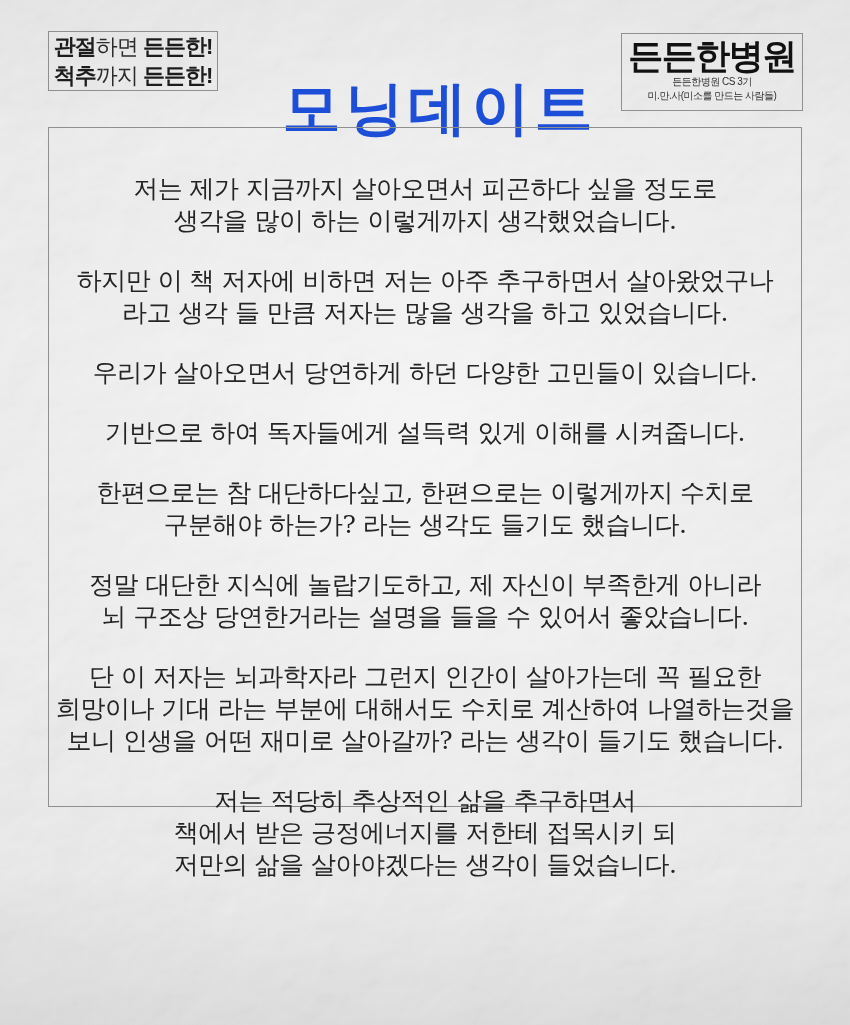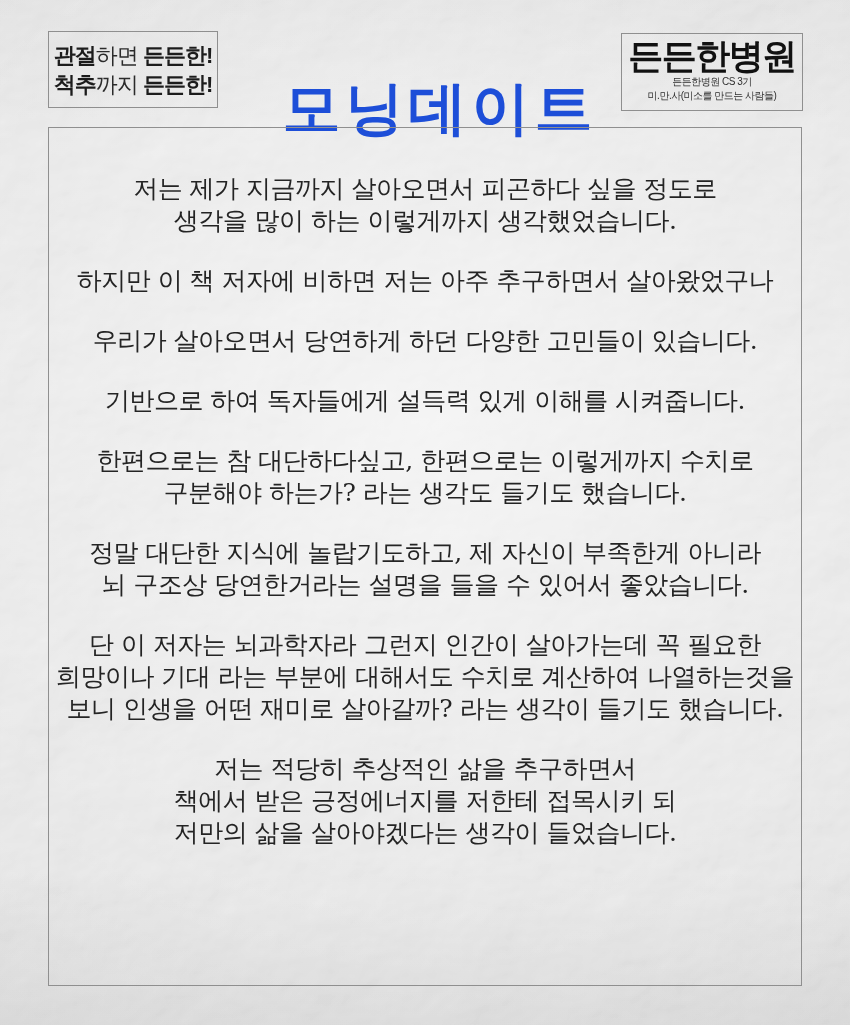--- a/index.html
+++ b/index.html
@@ -30,21 +30,21 @@
     height: 1025px;
     background:
       radial-gradient(ellipse 120% 90% at 50% 42%, rgba(255,255,255,0.55) 0%, rgba(255,255,255,0.0) 60%, rgba(120,120,120,0.10) 100%),
       linear-gradient(180deg, rgba(160,160,160,0.05) 0%, rgba(255,255,255,0.0) 12%, rgba(255,255,255,0.0) 85%, rgba(130,130,130,0.10) 100%);
     pointer-events: none;
   }
   
   .tagline-box {
     position: absolute;
     left: 48px; top: 31px;
-    width: 170px; height: 77px;
+    width: 170px; height: 60px;
     border: 1px solid #8f8f8f;
     box-sizing: border-box;
     display: flex;
     flex-direction: column;
     align-items: center;
     justify-content: center;
     font-size: 22px;
     line-height: 29px;
     letter-spacing: -1px;
     color: #1c1c1c;
@@ -92,21 +92,21 @@
     font-size: 10px;
     line-height: 14px;
     letter-spacing: -0.5px;
     color: #2e2e2e;
   }
 
   
   .content-box {
     position: absolute;
     left: 48px; top: 127px;
-    width: 754px; height: 859px;
+    width: 754px; height: 680px;
     border: 1px solid #8f8f8f;
     box-sizing: border-box;
     padding-top: 45px;
     text-align: center;
     font-family: "DejaVu Serif", serif;
     font-size: 25px;
     line-height: 32px;
     letter-spacing: -0.5px;
     color: #242424;
   }
@@ -144,20 +144,21 @@
     <div class="hospital-sub">미.만.사(미소를 만드는 사람들)</div>
   </div>
 
   <div class="content-box">
     <div class="paragraph">
       <div class="pline">저는 제가 지금까지 살아오면서 피곤하다 싶을 정도로</div>
       <div class="pline">생각을 많이 하는 이렇게까지 생각했었습니다.</div>
     </div>
     <div class="paragraph">
       <div class="pline">하지만 이 책 저자에 비하면 저는 아주 추구하면서 살아왔었구나</div>
+      <div class="pline">라고 생각 들 만큼 저자는 많을 생각을 하고 있었습니다.</div>
     </div>
     <div class="paragraph">
       <div class="pline">우리가 살아오면서 당연하게 하던 다양한 고민들이 있습니다.</div>
     </div>
     <div class="paragraph">
       <div class="pline">기반으로 하여 독자들에게 설득력 있게 이해를 시켜줍니다.</div>
     </div>
     <div class="paragraph">
       <div class="pline">한편으로는 참 대단하다싶고, 한편으로는 이렇게까지 수치로</div>
       <div class="pline">구분해야 하는가? 라는 생각도 들기도 했습니다.</div>

